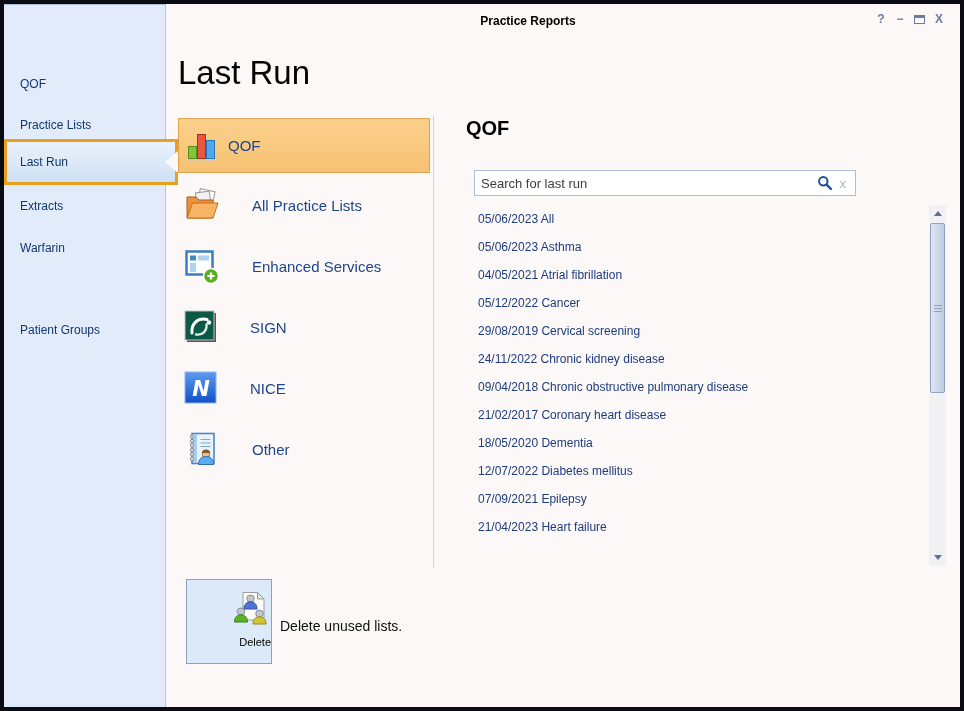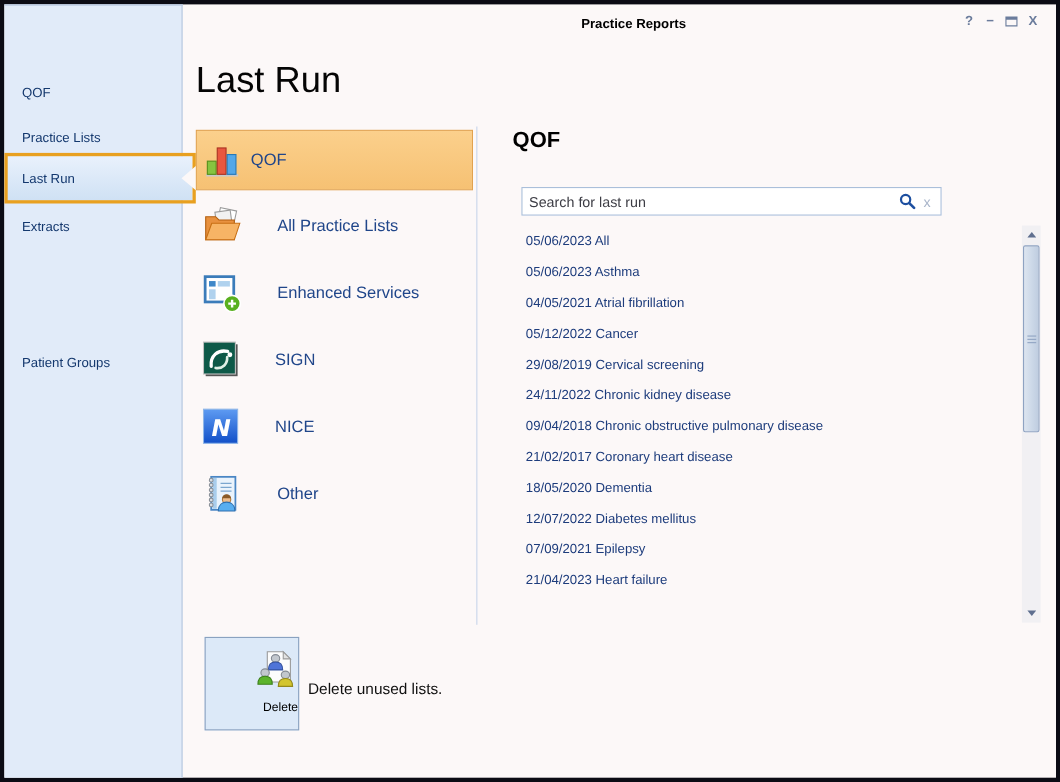--- a/index.html
+++ b/index.html
@@ -5,21 +5,21 @@
   * { box-sizing: border-box; margin: 0; padding: 0; }
   body {
     width: 964px; height: 711px; overflow: hidden;
     font-family: "Liberation Sans", "DejaVu Sans", sans-serif;
   }
   .frame { position: relative; width: 964px; height: 711px; background: #0b0b14; }
   .window { position: absolute; left: 4px; top: 4px; width: 956px; height: 703px; background: #fcf8f8; }
 
   
   .title { position: absolute; left: 162px; top: 7px; width: 724px; height: 20px;
-           line-height: 20px; text-align: center; font-size: 12px; font-weight: bold; color: #000; margin-left: 48px; }
+           line-height: 20px; text-align: center; font-size: 12px; font-weight: bold; color: #000; }
   .controls { position: absolute; right: 16px; top: 8px; display: flex; gap: 9px;
               align-items: center; color: #6b7c9c; font-size: 12px; font-weight: bold; }
   .ctl { display: inline-block; min-width: 10px; text-align: center; cursor: default; }
   .maxbox { width: 11px; height: 9px; border: 1px solid #6b7c9c; border-top-width: 3px; }
 
   
   .sidebar { position: absolute; left: 0; top: 0; width: 162px; height: 703px;
              background: #e1ebf9; border-top: 1px solid #a9bcd8; border-right: 1px solid #b6c6de; }
   .side-item { position: absolute; left: 0; width: 162px; height: 41px; line-height: 41px;
                padding-left: 16px; font-size: 12px; color: #14386e; cursor: pointer; }
@@ -93,20 +93,21 @@
   </div>
 
   <div class="sidebar">
     <div class="side-item" style="top:59px"><span>QOF</span></div>
     <div class="side-item" style="top:100px"><span>Practice Lists</span></div>
     <div class="side-item selected" style="top:134px">
       <span>Last Run</span>
       <span class="notch"></span>
     </div>
     <div class="side-item" style="top:181px"><span>Extracts</span></div>
+    <div class="side-item" style="top:223px"><span>Warfarin</span></div>
     <div class="side-item" style="top:305px"><span>Patient Groups</span></div>
   </div>
 
   <div class="page-title">Last Run</div>
 
   <div class="cat selected" style="top:114px">
     <svg width="34" height="34" viewBox="0 0 34 34">
       <rect x="2.5" y="29" width="29" height="2.5" fill="#c9c9c9"></rect>
       <rect x="3.5" y="17.5" width="8" height="12" fill="#86c440" stroke="#55901c"></rect>
       <rect x="12.5" y="5.5" width="8" height="24" fill="#e9573f" stroke="#a93322"></rect>

